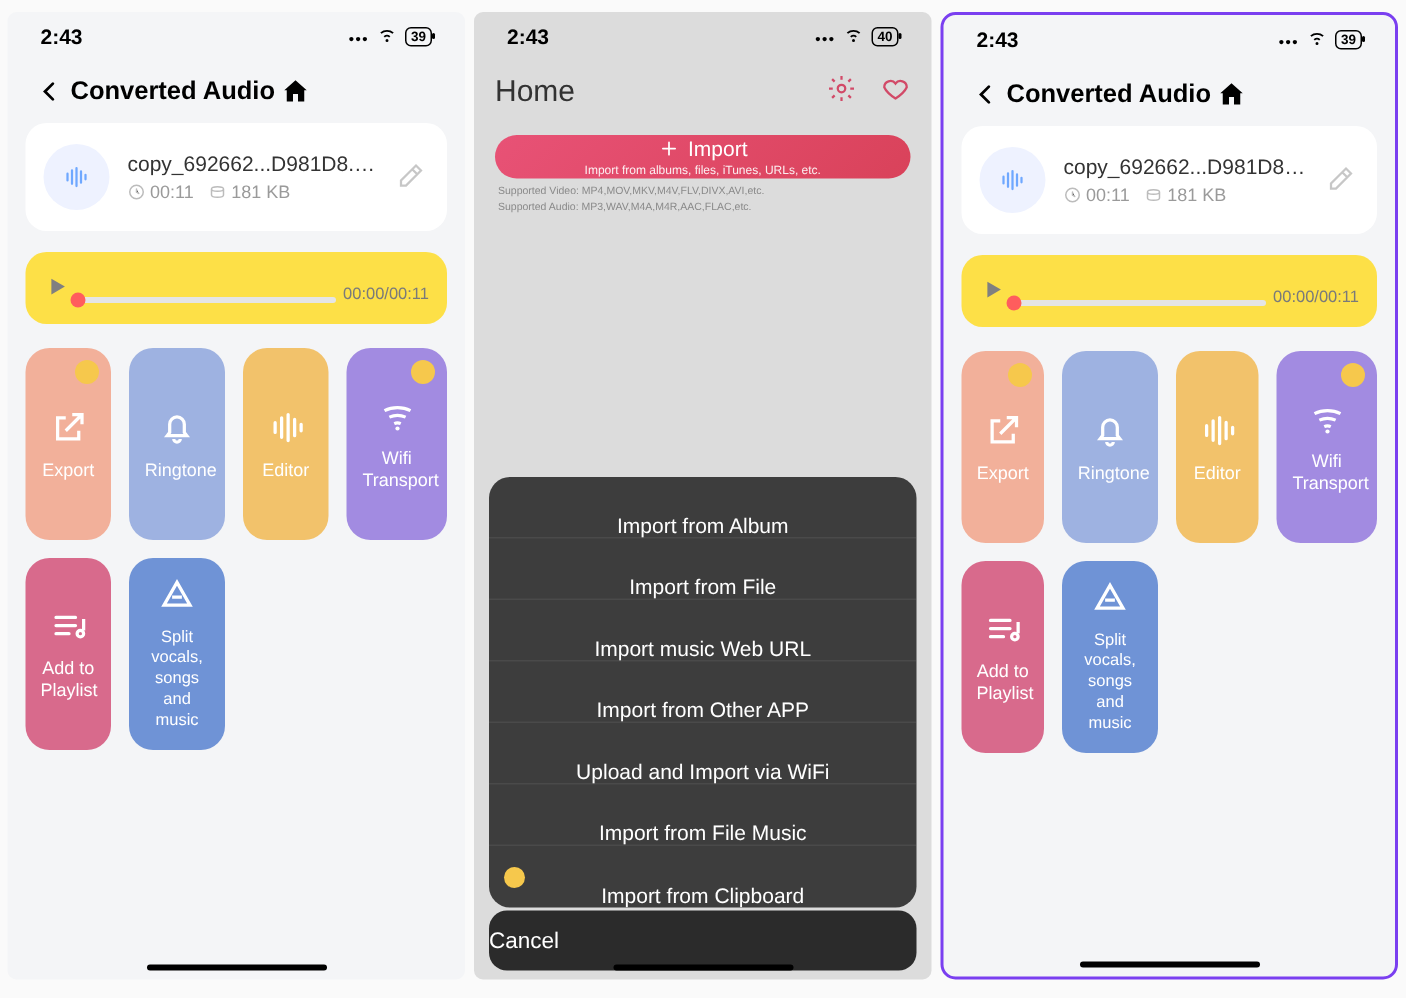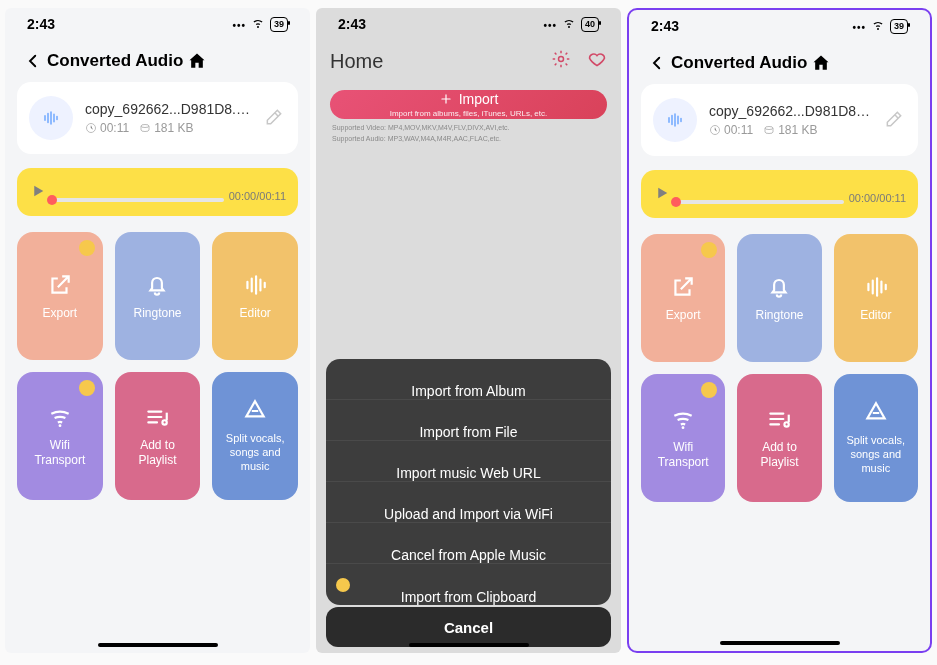--- a/index.html
+++ b/index.html
@@ -16,63 +16,63 @@
     --blue:#6f93d6;
     --dark-sheet:#3d3d3d;
     --dark-sheet-light:#4a4a4a;
     --accent-red:#d24a68;
   }
   *{box-sizing:border-box;font-family:-apple-system, "SF Pro Display","Helvetica Neue",Arial,sans-serif}
   body{margin:0;background:#fafafa;width:937px;height:665px;display:flex;gap:0;justify-content:center;align-items:flex-start}
   .phone{width:305px;height:645px;margin:8px 3px;border-radius:6px;overflow:hidden;position:relative;background:var(--page-bg);flex-shrink:0}
   .phone.outlined{border:2px solid #7a3ff0;border-radius:10px}
   .status-bar{height:32px;display:flex;align-items:center;justify-content:space-between;padding:0 22px;font-size:14px;font-weight:600;color:#000}
-  .status-icons{display:flex;gap:5px;font-size:13px}
+  .status-icons{display:flex;align-items:center;gap:5px;font-size:13px}
   .batt{display:inline-flex;align-items:center;border:1px solid #000;border-radius:4px;padding:1px 3px;font-size:9px;line-height:1;position:relative;font-weight:700}
   .batt::after{content:"";position:absolute;right:-3px;top:3px;width:2px;height:4px;background:#000;border-radius:1px}
   .dots::before{content:"•••";letter-spacing:1px;font-size:10px}
   .wifi-ic{display:inline-block}
   .nav{height:42px;display:flex;align-items:center;padding:0 14px}
   .nav-title{font-size:17px;font-weight:600;color:#000}
   .nav-icon{width:28px;height:28px;display:flex;align-items:center;justify-content:center;color:#000}
   .content{padding:0 12px}
   .file-card{background:#fff;border-radius:14px;padding:14px 12px;display:flex;align-items:center;gap:12px;position:relative}
   .wave-circle{width:44px;height:44px;border-radius:50%;background:#eef2ff;display:flex;align-items:center;justify-content:center;color:#6fa8ff}
   .file-main{flex:1;min-width:0}
   .file-name{font-size:14px;font-weight:500;color:#333;white-space:nowrap;overflow:hidden;text-overflow:ellipsis}
   .file-meta{font-size:12px;color:var(--text-muted);display:flex;gap:10px;margin-top:4px;align-items:center}
   .meta-item{display:flex;align-items:center;gap:3px}
   .edit-icon{width:22px;height:22px;color:#c7c7c7}
   .player{background:#fde047;border-radius:14px;padding:14px 12px;display:flex;align-items:flex-end;margin-top:14px}
   .play-btn{width:20px;height:20px;color:#808080}
   .track{flex:1;height:4px;background:#e5e5e5;border-radius:2px;position:relative}
   .track .dot{position:absolute;left:0;top:50%;width:10px;height:10px;background:#ff5d5d;border-radius:50%;transform:translate(-2px,-50%)}
   .time{font-size:11px;color:#7a7a7a;min-width:62px;text-align:right}
-  .grid{display:grid;grid-template-columns:1fr 1fr 1fr;gap:12px;margin-top:16px}
+  .grid{display:grid;grid-template-columns:1fr 1fr 1fr 1fr;gap:12px;margin-top:16px}
   .tile{border-radius:var(--grid-border-radius);height:128px;display:flex;flex-direction:column;align-items:center;justify-content:center;gap:8px;color:#fff;position:relative;padding:8px}
   .tile .label{font-size:12px;text-align:center;line-height:1.25;max-width:90%}
   .tile .badge{position:absolute;top:8px;right:8px;width:16px;height:16px;background:#f6c84c;border-radius:50%}
   .tile svg{width:26px;height:26px}
   .tile.split .label{font-size:11px}
   .home-indicator{position:absolute;bottom:6px;left:50%;transform:translateX(-50%);width:120px;height:4px;background:#000;border-radius:3px}
   
   .phone.mid{background:#dcdcdc}
   .phone.mid .status-bar{color:#000}
   .mid-nav{height:42px;display:flex;align-items:center;justify-content:space-between;padding:0 14px}
   .mid-title{font-size:20px;font-weight:400;color:#333}
   .mid-icons{display:flex;gap:16px;color:var(--accent-red)}
   .import-btn{margin:8px 14px 4px;background:linear-gradient(135deg,#e85276,#d9425a);border-radius:18px;padding:1px;color:#fff;text-align:center}
   .import-main{font-size:14px;font-weight:400;display:flex;align-items:center;justify-content:center;gap:6px}
   .import-sub{font-size:8px;opacity:.9;margin-top:2px}
   .hint{font-size:7px;color:#8a8a8a;padding:0 16px;line-height:1.5}
   .sheet{position:absolute;left:10px;right:10px;bottom:48px;border-radius:14px;background:var(--dark-sheet);overflow:hidden}
   .sheet-item{height:41px;display:flex;align-items:flex-end;justify-content:center;color:#fff;font-size:14px;border-bottom:1px solid rgba(255,255,255,.07);position:relative}
   .sheet-item:last-child{border-bottom:none}
   .sheet-item .left-badge{position:absolute;left:10px;top:50%;transform:translateY(-50%);width:14px;height:14px;background:#f6c84c;border-radius:50%}
-  .cancel-btn{position:absolute;left:10px;right:10px;bottom:6px;height:40px;border-radius:12px;background:#2b2b2b;color:#fff;display:flex;align-items:center;justify-content:center;font-size:15px;font-weight:700}
+  .cancel-btn{position:absolute;left:10px;right:10px;bottom:6px;height:40px;border-radius:12px;background:#2b2b2b;color:#fff;display:flex;align-items:center;font-size:15px;font-weight:400}
 </style>
 </head>
 <body>
 
 <div class="phone">
   <div class="status-bar">
     <span>2:43</span>
     <span class="status-icons">
       <span class="dots"></span>
       <span class="wifi-ic">
@@ -230,24 +230,27 @@
     <div class="sheet-item">
         <span>Import from Album</span>
       </div>
     <div class="sheet-item">
         <span>Import from File</span>
       </div>
     <div class="sheet-item">
         <span>Import music Web URL</span>
       </div>
     <div class="sheet-item">
+        <span>Import from Other APP</span>
+      </div>
+    <div class="sheet-item">
         <span>Upload and Import via WiFi</span>
       </div>
     <div class="sheet-item">
-        <span>Cancel from Apple Music</span>
+        <span>Import from File Music</span>
       </div>
     <div class="sheet-item">
         <span class="left-badge"></span>
         <span>Import from Clipboard</span>
       </div>
   </div>
   <div class="cancel-btn">
       <span>Cancel</span>
     </div>
   <div class="home-indicator"></div>

